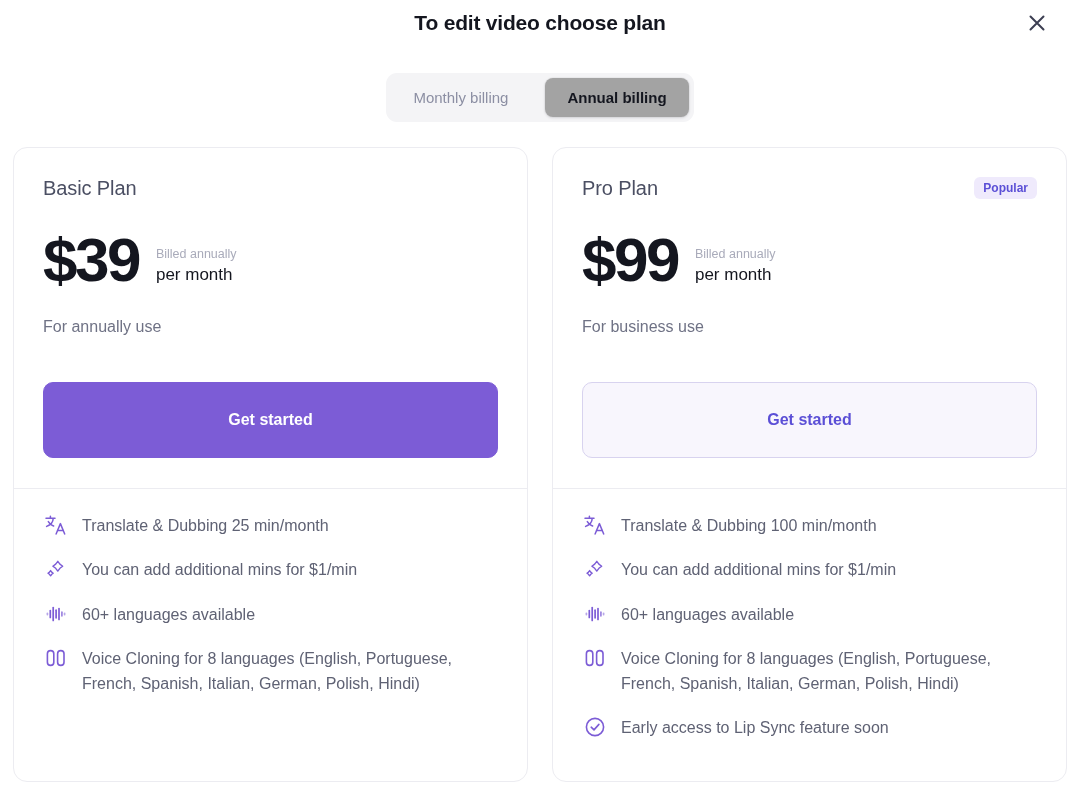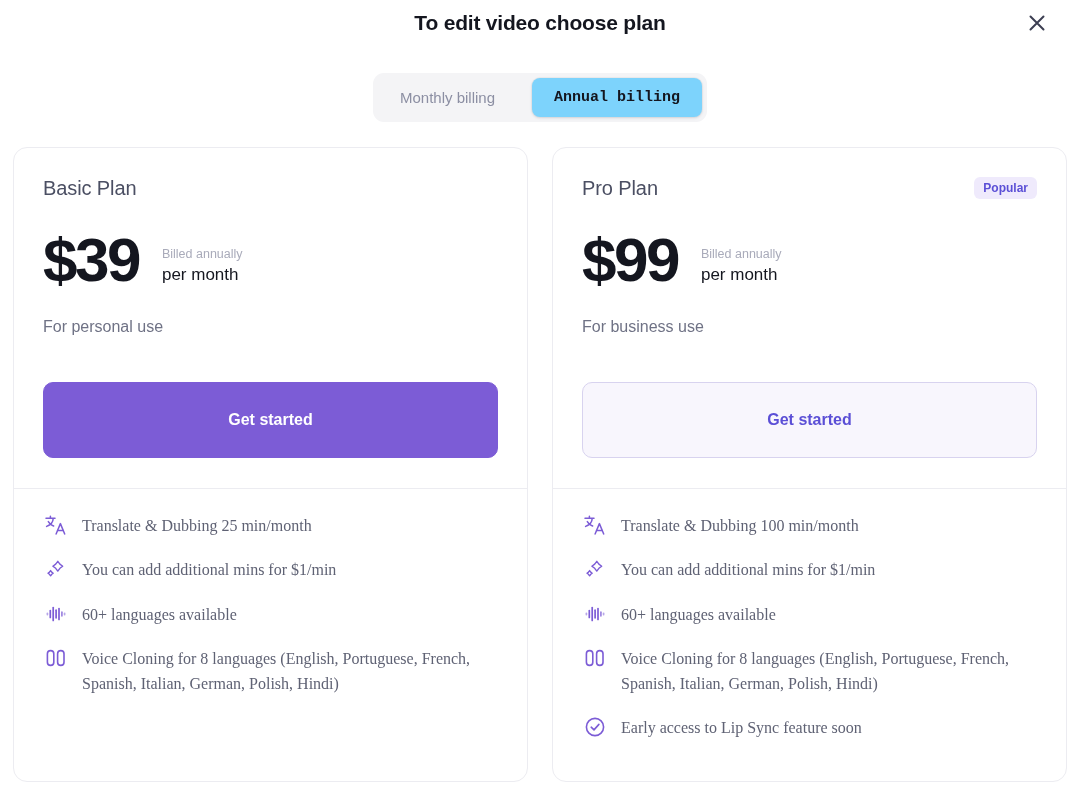--- a/index.html
+++ b/index.html
@@ -70,25 +70,24 @@
     padding: 11px 22px;
     border-radius: 8px;
     color: #8c8fa3;
     cursor: pointer;
     border: none;
     background: transparent;
     font-family: "Liberation Sans", sans-serif;
     white-space: nowrap;
   }
   .billing-tab.active {
-    background: #7dd3fc;
+    background: #a3a3a3;
     color: #14161f;
     font-weight: 600;
     box-shadow: 0 1px 3px rgba(16,18,35,0.12), 0 0 0 1px rgba(16,18,35,0.03);
-    font-family: Liberation Mono, monospace;
   }
 
   
   .plans {
     display: flex;
     gap: 24px;
     padding: 25px 13px 0 13px;
   }
   .plan-card {
     flex: 1 1 0;
@@ -130,21 +129,21 @@
     margin-top: 21px;
     height: 66px;
   }
   .price-amount {
     font-size: 62px;
     font-weight: 700;
     line-height: 0.92;
     letter-spacing: -2.5px;
     color: #14161f;
   }
-  .price-meta { margin-left: 23px; padding-bottom: 3px; }
+  .price-meta { margin-left: 17px; padding-bottom: 3px; }
   .price-billed {
     font-size: 12.5px;
     color: #a9abba;
     font-weight: 400;
     line-height: 1.25;
   }
   .price-period {
     font-size: 17px;
     color: #14161f;
     font-weight: 400;
@@ -188,21 +187,20 @@
     background: #ececf1;
     width: 100%;
   }
 
   
   .features {
     padding: 24px 29px 28px 29px;
     display: flex;
     flex-direction: column;
     gap: 19px;
-    font-family: Liberation Serif, serif;
   }
   .feature-item {
     display: flex;
     align-items: flex-start;
     gap: 13px;
   }
   .feature-icon {
     flex: 0 0 26px;
     width: 26px;
     height: 26px;
@@ -250,21 +248,21 @@
         <div class="plan-name-row">
           <div class="plan-name">Basic Plan</div>
         </div>
         <div class="price-row">
           <div class="price-amount">$39</div>
           <div class="price-meta">
             <div class="price-billed">Billed annually</div>
             <div class="price-period">per month</div>
           </div>
         </div>
-        <div class="plan-audience">For personal use</div>
+        <div class="plan-audience">For annually use</div>
         <button class="cta-button cta-primary">Get started</button>
       </div>
 
       <div class="plan-divider"></div>
 
       <div class="features">
 
         <div class="feature-item">
           <span class="feature-icon">
             <svg width="24" height="24" viewBox="0 0 24 24" fill="none">

